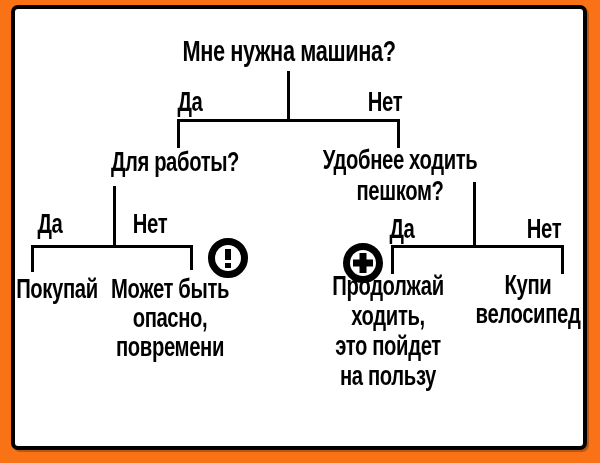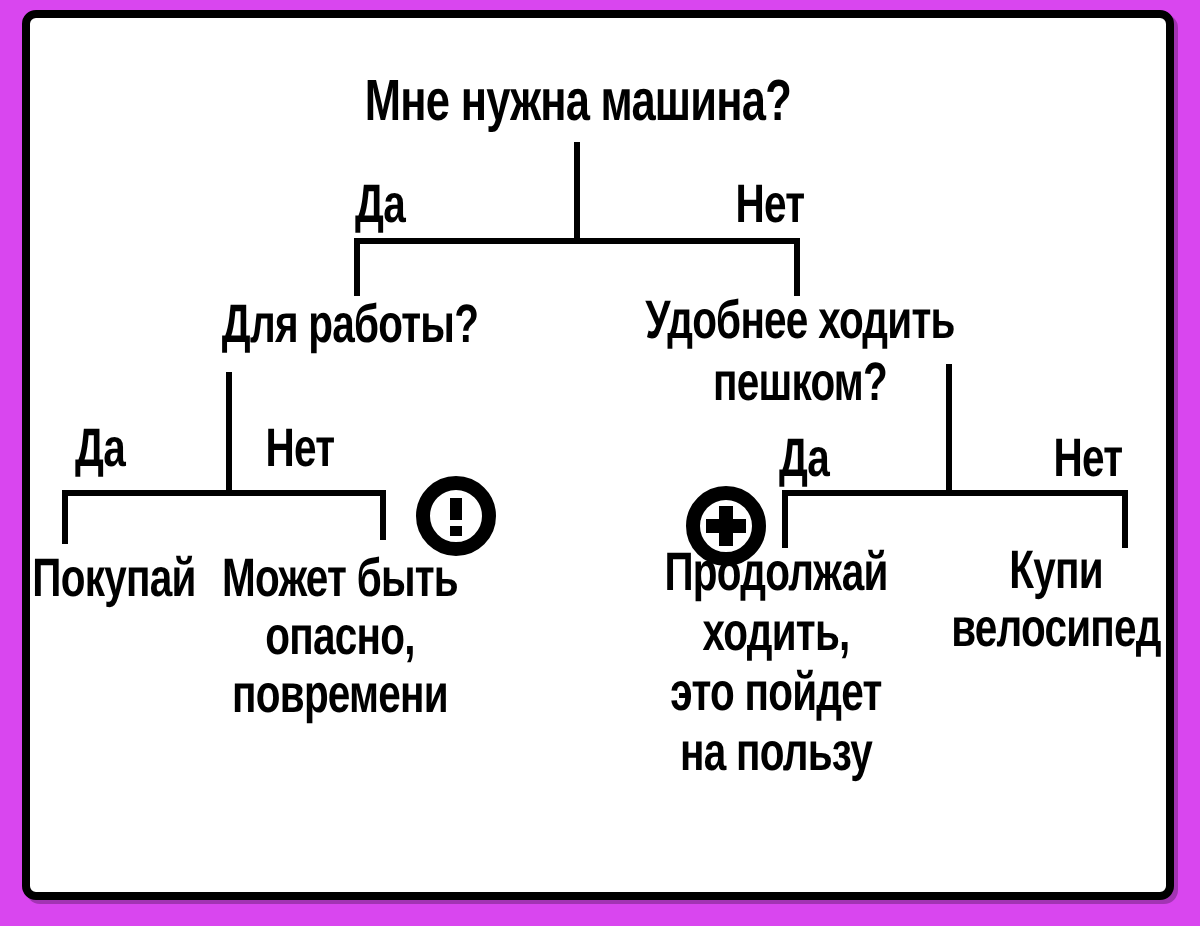--- a/index.html
+++ b/index.html
@@ -4,21 +4,21 @@
 <style>
   html, body {
     margin: 0;
     padding: 0;
     background: #ffffff;
   }
   .canvas {
     position: relative;
     width: 600px;
     height: 463px;
-    background: #d946ef;
+    background: #f97316;
     overflow: hidden;
     font-family: "Liberation Sans", "DejaVu Sans", sans-serif;
     color: #000000;
   }
   .frame {
     position: absolute;
     left: 11px;
     top: 5px;
     width: 576px;
     height: 445px;

